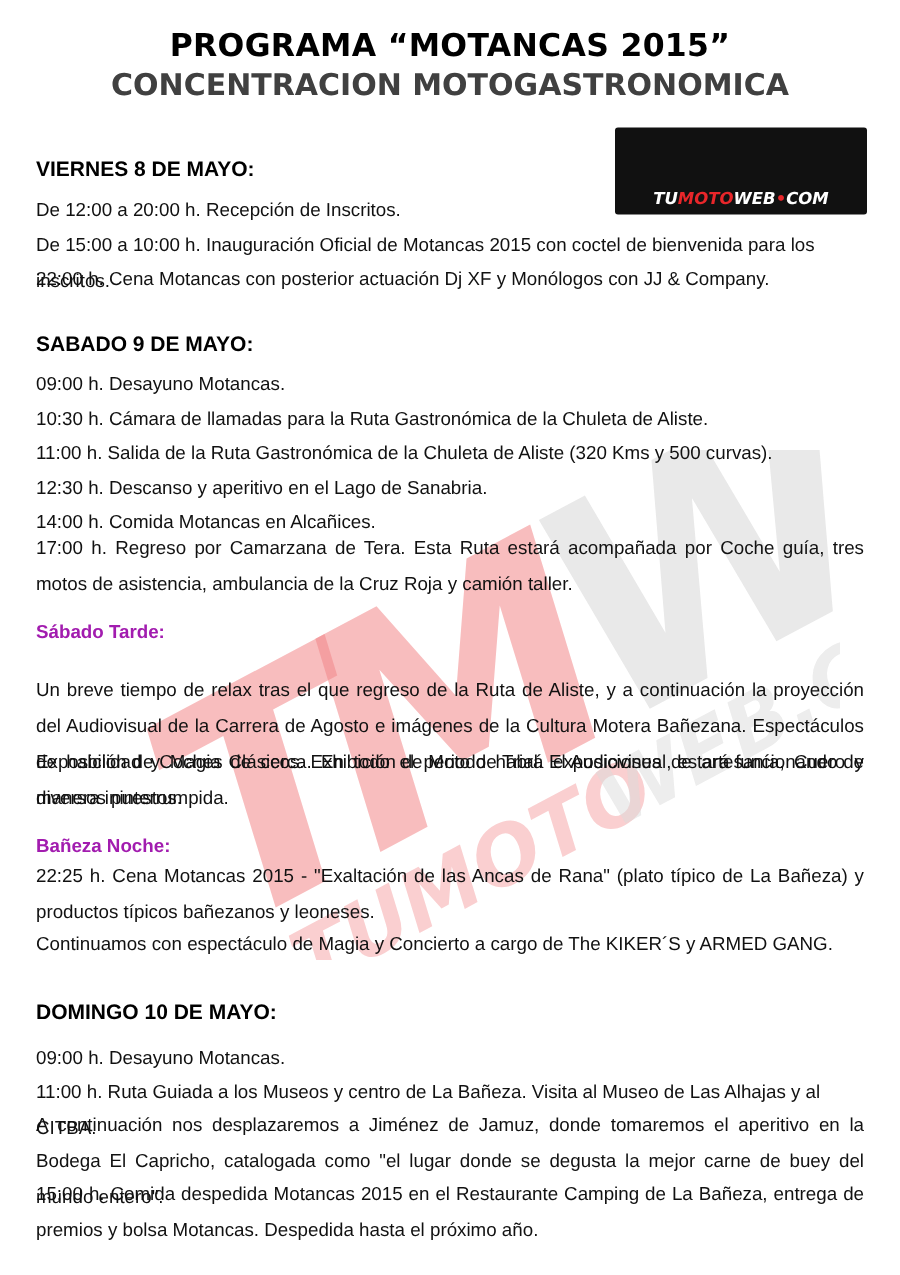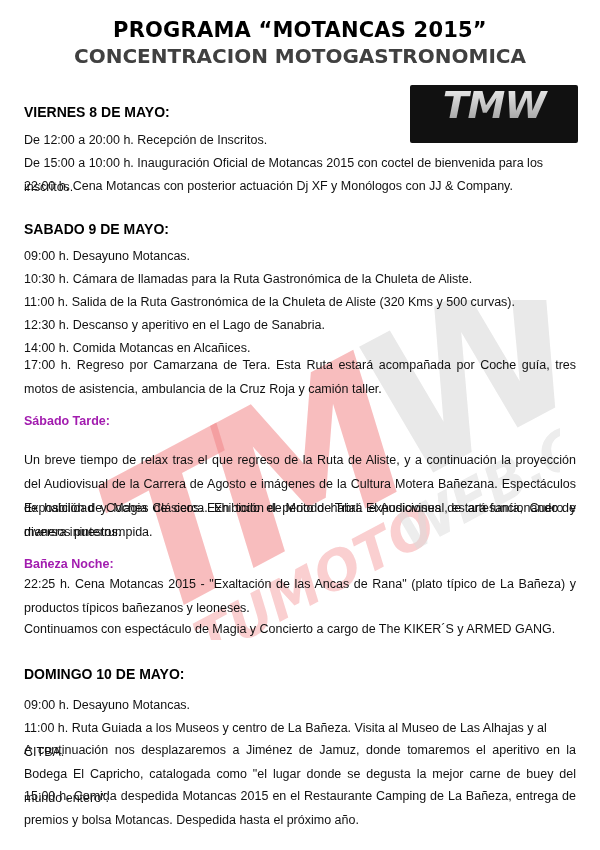--- a/index.html
+++ b/index.html
@@ -27,21 +27,21 @@
     <text x="330" y="230" font-family="DejaVu Sans, sans-serif" font-weight="bold" font-style="italic" font-size="200" fill="#bbbbbb" opacity="0.6">W</text>
     <text x="70" y="290" font-family="DejaVu Sans, sans-serif" font-weight="bold" font-style="italic" font-size="54" fill="#e8262a" opacity="0.4">TUMOTO</text>
     <text x="300" y="290" font-family="DejaVu Sans, sans-serif" font-weight="bold" font-style="italic" font-size="54" fill="#bbbbbb" opacity="0.5">WEB.COM</text>
   </g>
 </svg>
 
 <div class="title">PROGRAMA “MOTANCAS 2015”</div>
 <div class="subtitle">CONCENTRACION MOTOGASTRONOMICA</div>
 
 <div class="logo">
-  <div class="big">TMW</div>
+  <div class="small"><span>TU</span><span class="red">MOTO</span><span>WEB</span><span class="dot">•</span><span>COM</span></div>
 </div>
 
 <div class="day" style="top:104px">VIERNES 8 DE MAYO:</div>
 <div class="line" style="top:128px">De 12:00 a 20:00 h. Recepción de Inscritos.</div>
 <div class="line" style="top:151px">De 15:00 a 10:00 h. Inauguración Oficial de Motancas 2015 con coctel de bienvenida para los inscritos.</div>
 <div class="line" style="top:174px">22:00 h. Cena Motancas con posterior actuación Dj XF y Monólogos con JJ &amp; Company.</div>
 
 <div class="day" style="top:221px">SABADO 9 DE MAYO:</div>
 <div class="line" style="top:244px">09:00 h. Desayuno Motancas.</div>
 <div class="line" style="top:267px">10:30 h. Cámara de llamadas para la Ruta Gastronómica de la Chuleta de Aliste.</div>

